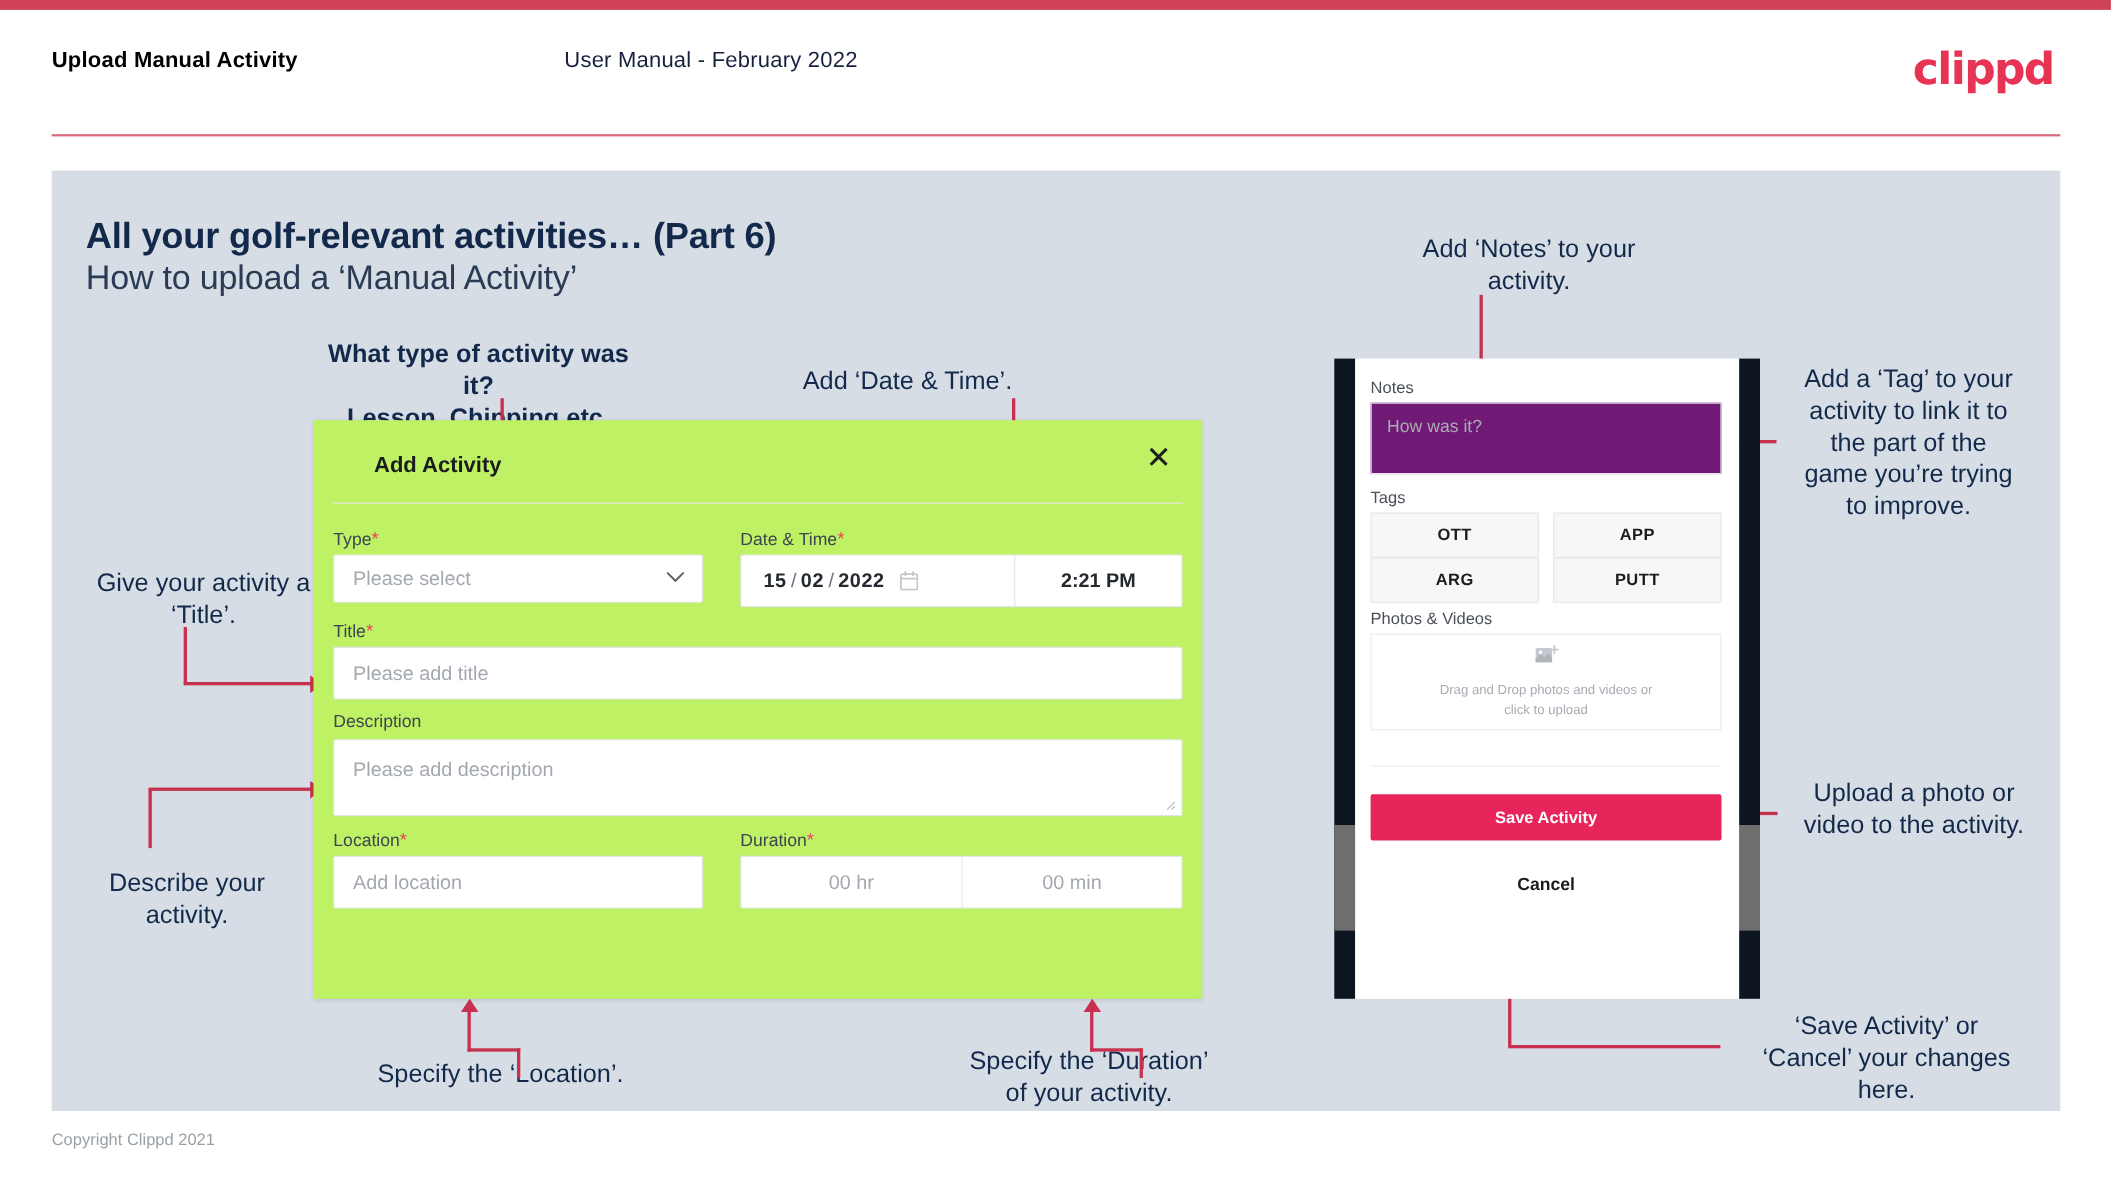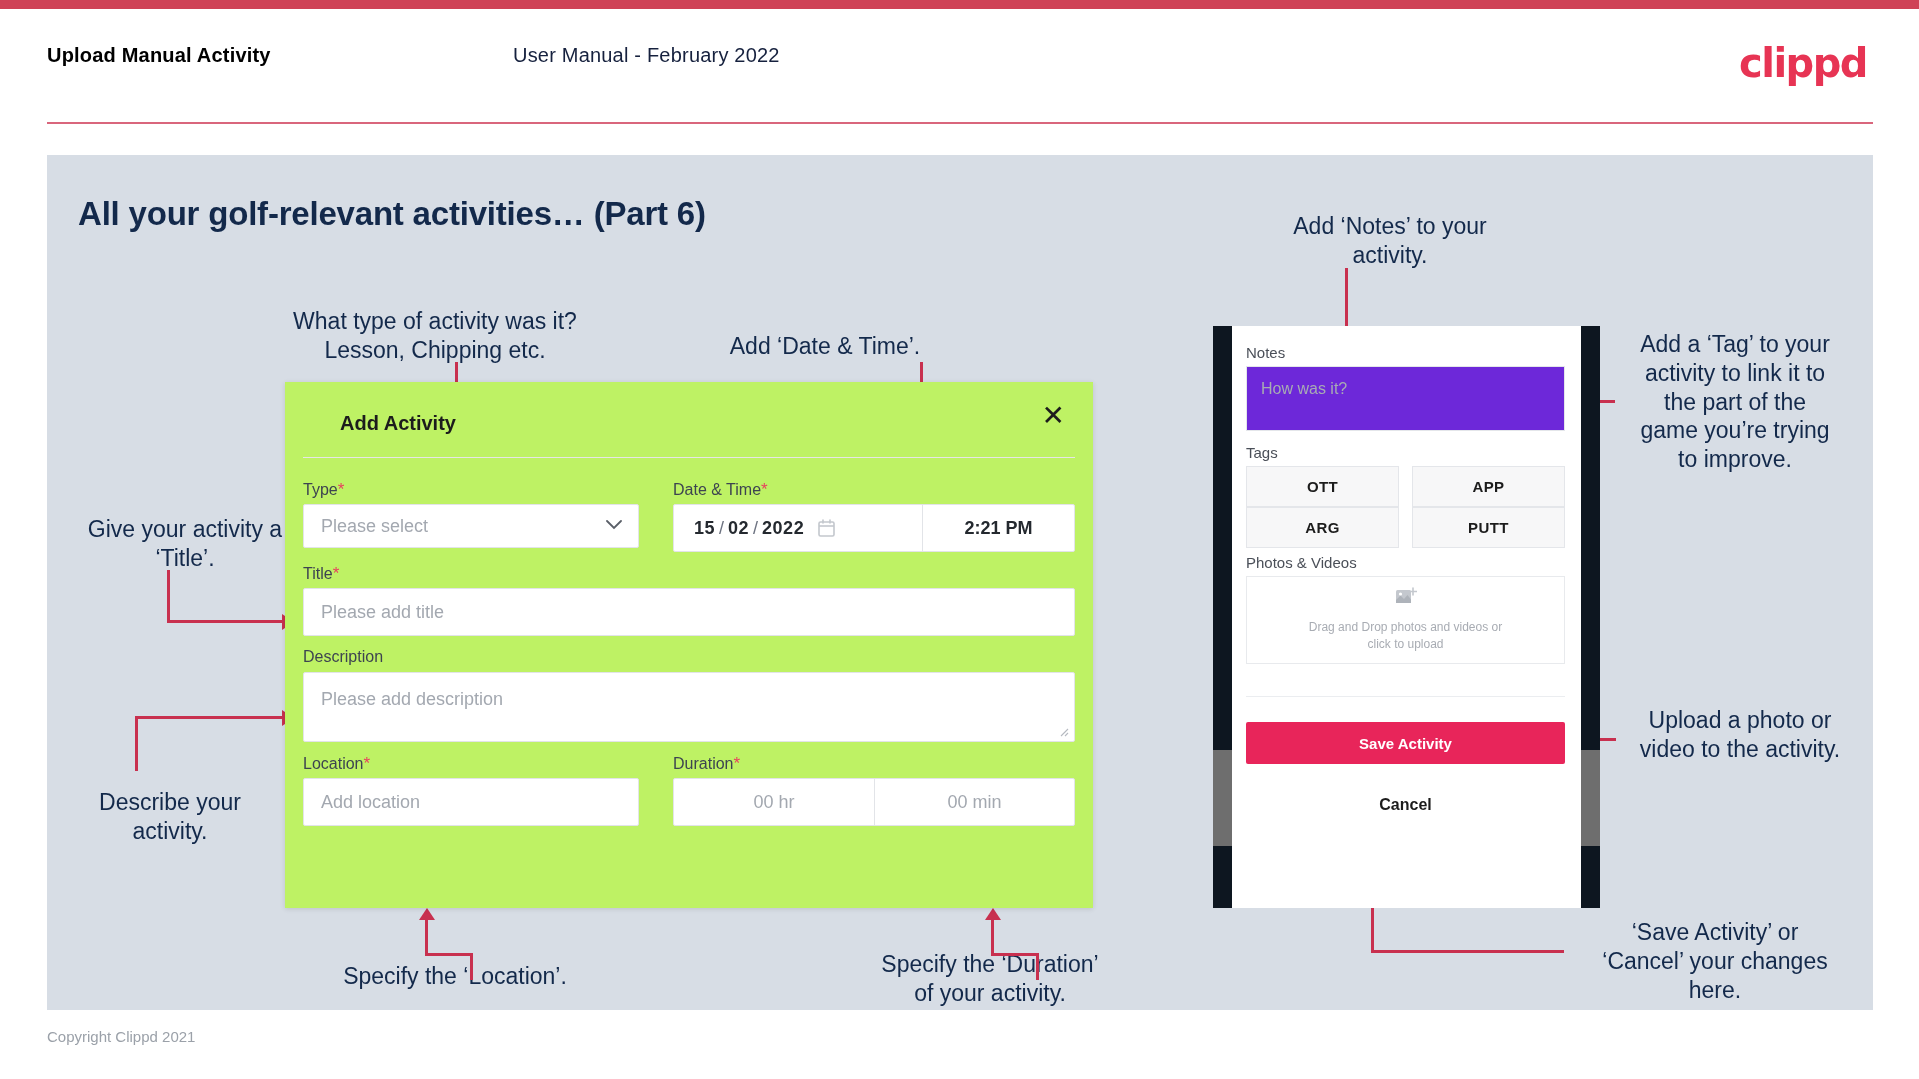--- a/index.html
+++ b/index.html
@@ -146,21 +146,21 @@
   .phone-bar-l .grey, .phone-bar-r .grey {
     position: absolute; left: 0; top: 424px; width: 19px; height: 96px; background: #6e6e6e;
   }
   .phone-screen {
     position: absolute; left: 19px; top: 0; width: 349px; height: 582px;
     background: #ffffff;
   }
 
   .m-label { position: absolute; font-size: 15px; color: #4a4f58; }
   .m-box {
-    position: absolute; border: 1px solid #e4e6ea; background: #6d28d9;
+    position: absolute; border: 1px solid #e4e6ea; background: #701a75;
   }
   .m-ph { position: absolute; left: 14px; top: 13px; font-size: 16px; color: #a8acb3; }
 
   .tag-btn {
     position: absolute; background: #f7f7f8; border: 1px solid #e4e6ea;
     display: flex; align-items: center; justify-content: center;
     font-size: 15px; font-weight: 700; color: #1c1c1c; letter-spacing: .4px;
   }
 
   .upload-box {
@@ -195,22 +195,23 @@
   <div class="top-bar"></div>
 
   <div class="hdr-title">Upload Manual Activity</div>
   <div class="hdr-sub">User Manual - February 2022</div>
   <div class="logo">clippd</div>
   <div class="hdr-rule"></div>
 
   <div class="slide"></div>
 
   <div class="slide-h1">All your golf-relevant activities… (Part 6)</div>
-
-  <div class="anno" style="left:290px; top:307px; width:290px;">
+  <div class="slide-h2">How to upload a ‘Manual Activity’</div>
+
+  <div class="anno" style="left:290px; top:307px; width:290px;font-weight:bold;">
     <div>What type of activity was it?</div>
     <div>Lesson, Chipping etc.</div>
   </div>
 
   <div class="anno" style="left:680px; top:332px; width:290px;">
     <div>Add ‘Date &amp; Time’.</div>
   </div>
 
   <div class="anno" style="left:45px; top:515px; width:280px;">
     <div>Give your activity a</div>

